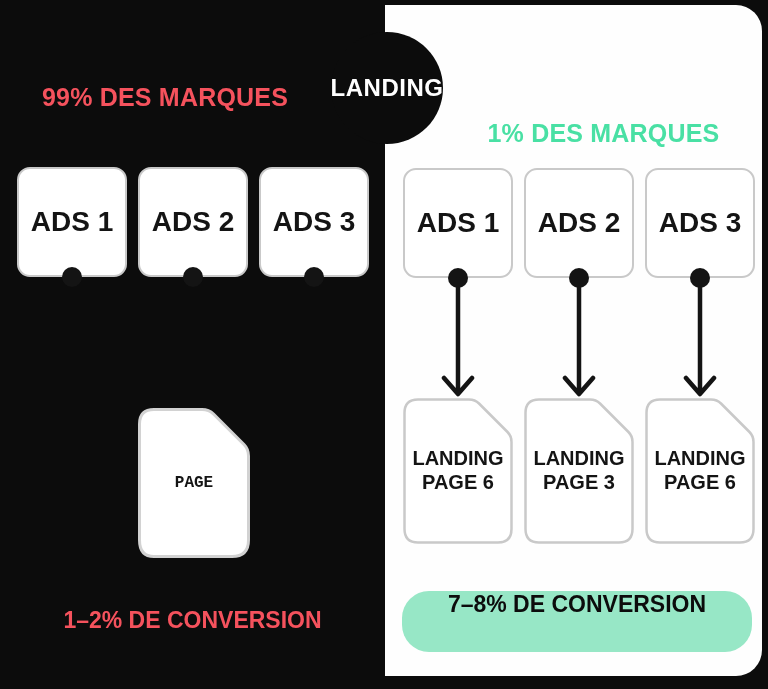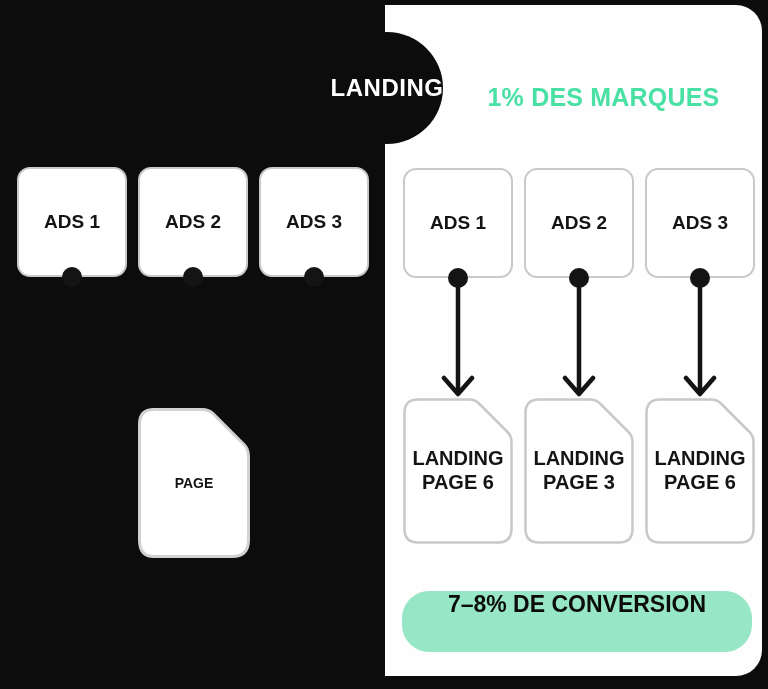--- a/index.html
+++ b/index.html
@@ -27,52 +27,52 @@
     border-radius:50%;background:var(--bg);
     display:flex;align-items:center;justify-content:center;
     color:#ffffff;font-size:24px;font-weight:700;letter-spacing:.5px;
   }
 
   .title{
     position:absolute;top:83px;font-size:25px;font-weight:700;
     text-align:center;letter-spacing:.2px;white-space:nowrap;
   }
   .left-title{left:0;width:330px;color:var(--red);}
-  .right-title{left:445px;width:317px;color:var(--mint-text);}
+  .right-title{left:445px;width:317px;color:var(--mint-text);margin-top:36px;}
 
   
   .ads-row{position:absolute;display:flex;gap:11px;}
   .left-ads{left:17px;top:167px;}
   .right-ads{left:403px;top:168px;}
   .ad-box{
     position:relative;width:110px;height:110px;background:#ffffff;
     border:2px solid var(--card-border);border-radius:13px;
     display:flex;align-items:center;justify-content:center;
-    font-size:19px;font-weight:700;color:var(--ink);white-space:nowrap;
+    font-size:28px;font-weight:700;color:var(--ink);white-space:nowrap;
   }
   .dot{
     position:absolute;left:50%;bottom:-2px;width:20px;height:20px;
     background:var(--ink);border-radius:50%;transform:translate(-50%,50%);
   }
 
   
   .arrow{position:absolute;top:277px;width:40px;height:128px;}
   .arrow-1{left:438px;} .arrow-2{left:559px;} .arrow-3{left:680px;}
 
   
   .lp-row{position:absolute;left:403px;top:398px;display:flex;gap:11px;}
   .doc-card{position:relative;width:110px;height:146px;}
   .doc-card svg{position:absolute;inset:0;}
   .doc-label{
     position:absolute;inset:0;display:flex;flex-direction:column;
     align-items:center;justify-content:center;text-align:center;
     font-size:20px;font-weight:700;line-height:1.18;color:var(--ink);
   }
   .page-card{position:absolute;left:138px;top:408px;width:112px;height:150px;}
-  .page-card .doc-label{font-size:14px;}
+  .page-card .doc-label{font-size:16px;font-family:Liberation Mono, monospace;}
 
   
   .conv-left{
     position:absolute;left:0;top:607px;width:385px;text-align:center;
     color:var(--red);font-size:23px;font-weight:700;white-space:nowrap;
   }
   .conv-pill{
     position:absolute;left:402px;top:591px;width:350px;height:61px;
     background:var(--mint-pill);border-radius:27px;
     display:flex;align-items:flex-start;justify-content:center;
@@ -83,20 +83,21 @@
 <body>
 
 <div class="stage">
 
   <div class="panel"></div>
 
   <div class="versus-circle">
     <span>LANDING</span>
   </div>
 
+  <div class="title left-title">99% DES MARQUES</div>
   <div class="title right-title">1% DES MARQUES</div>
 
   <div class="ads-row left-ads">
     <div class="ad-box">
       <span>ADS 1</span>
       <span class="dot"></span>
     </div>
     <div class="ad-box">
       <span>ADS 2</span>
       <span class="dot"></span>
@@ -164,17 +165,18 @@
       <svg viewBox="0 0 110 146">
         <path d="M15 1.5 H66 Q72 1.5 76 5.5 L104.5 34 Q108.5 38 108.5 44 V131 Q108.5 144.5 95 144.5 H15 Q1.5 144.5 1.5 131 V15 Q1.5 1.5 15 1.5 Z" fill="#ffffff" stroke="#c9c9c9" stroke-width="2.5"></path>
       </svg>
       <div class="doc-label">
         <span>LANDING</span>
         <span>PAGE 6</span>
       </div>
     </div>
   </div>
 
+  <div class="conv-left">1–2% DE CONVERSION</div>
   <div class="conv-pill">
     <span>7–8% DE CONVERSION</span>
   </div>
 
 </div>
 
 </body></html>

